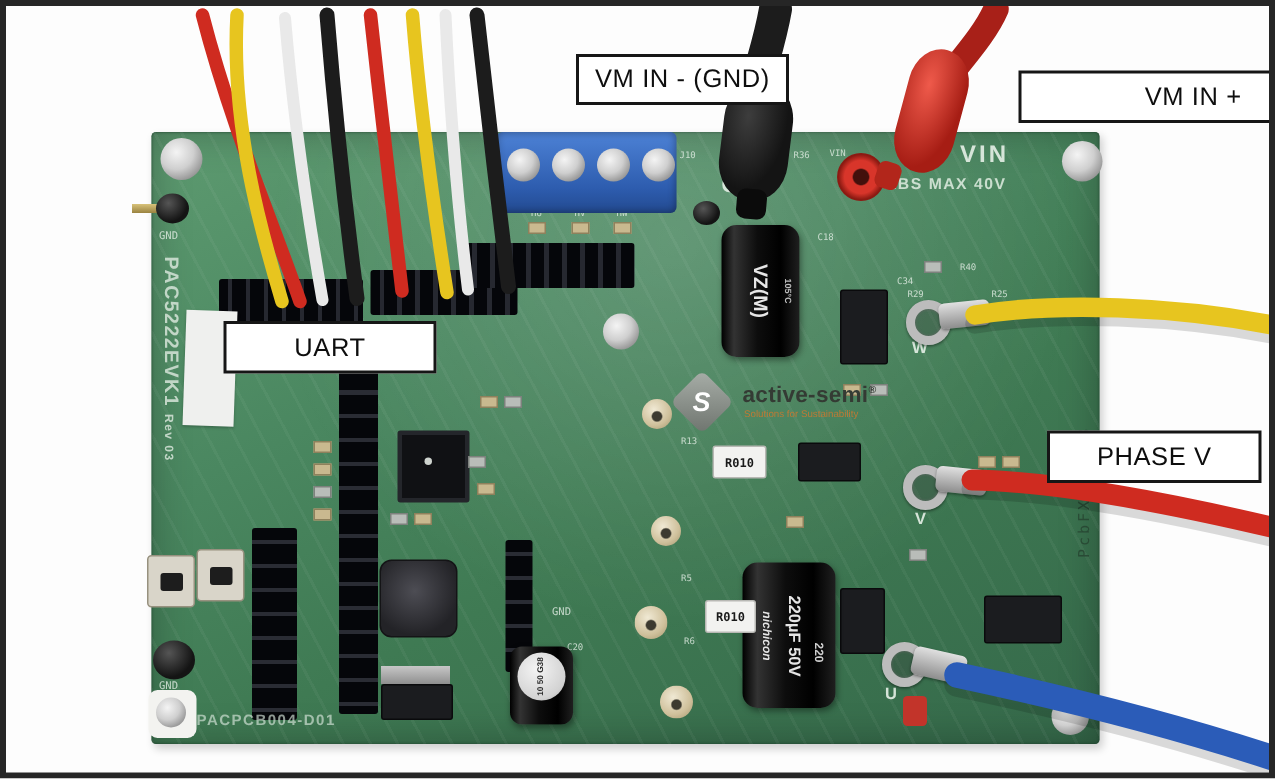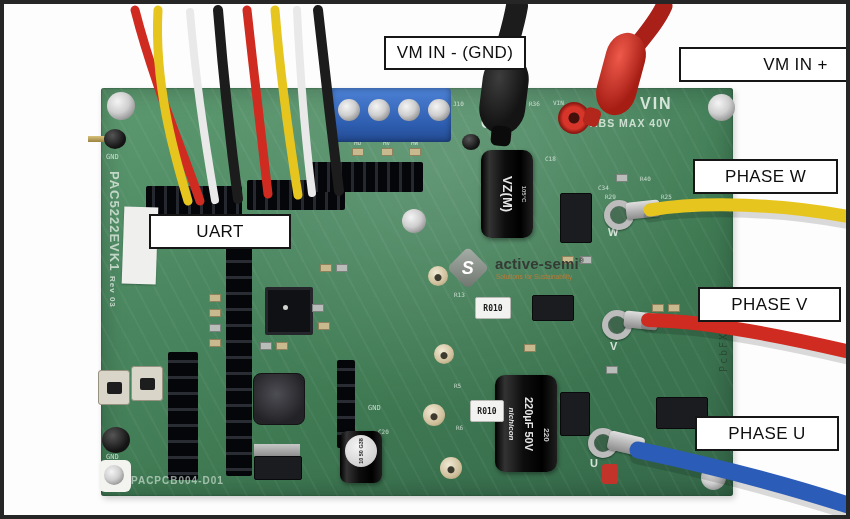--- a/index.html
+++ b/index.html
@@ -221,18 +221,16 @@
 
   <div class="plug" style="left:477px;top:50px;width:46px;height:80px;border-radius:22px/26px;transform:rotate(7deg);background:radial-gradient(ellipse at 35% 30%,#3d3d3d,#141414 62%);"></div>
   <div class="plug" style="left:487px;top:122px;width:20px;height:20px;border-radius:6px;transform:rotate(5deg);background:#0b0b0b;"></div>
   <div class="plug" style="left:597px;top:28px;width:40px;height:84px;border-radius:20px/24px;transform:rotate(15deg);background:radial-gradient(ellipse at 35% 30%,#ef5a4b,#a61d14 68%);"></div>
   <div class="plug" style="left:580px;top:104px;width:16px;height:18px;border-radius:5px;transform:rotate(18deg);background:#b2261b;"></div>
 
   <div class="sheen"></div>
 
   <div class="callout" style="left:380px;top:32px;width:138px;height:30px;">VM IN - (GND)</div>
   <div class="callout" style="left:675px;top:43px;width:139px;height:31px;padding-left:45px;">VM IN +</div>
-  <div class="callout" style="left:689px;top:155px;width:141px;height:31px;">PHASE W</div>
   <div class="callout" style="left:694px;top:283px;width:139px;height:31px;">PHASE V</div>
-  <div class="callout" style="left:691px;top:412px;width:140px;height:31px;">PHASE U</div>
   <div class="callout" style="left:145px;top:210px;width:138px;height:31px;">UART</div>
 
 </div>
 
 </body></html>

